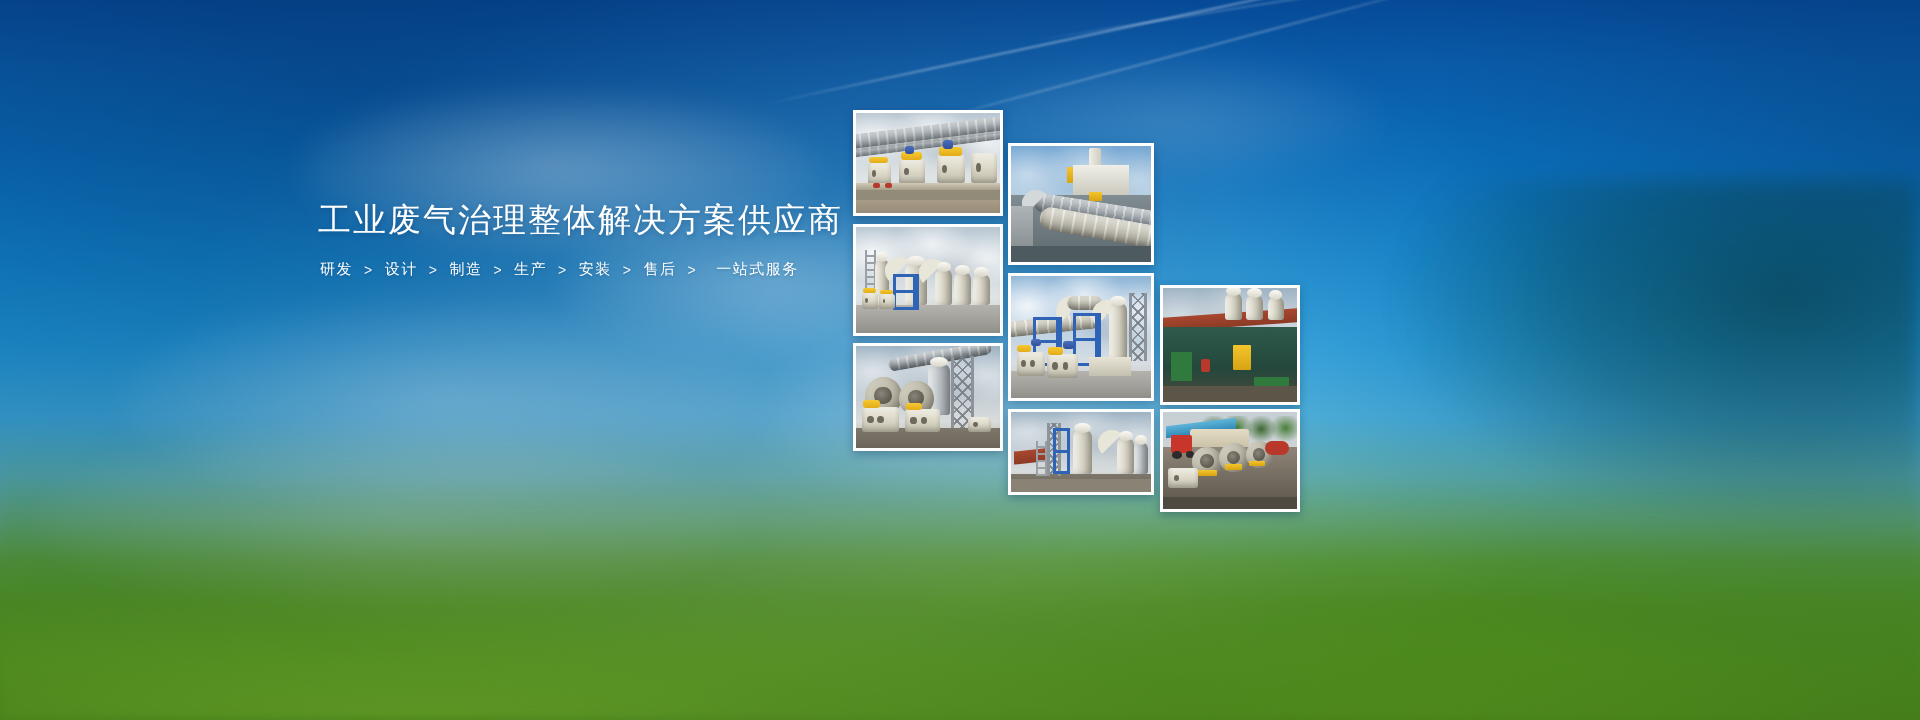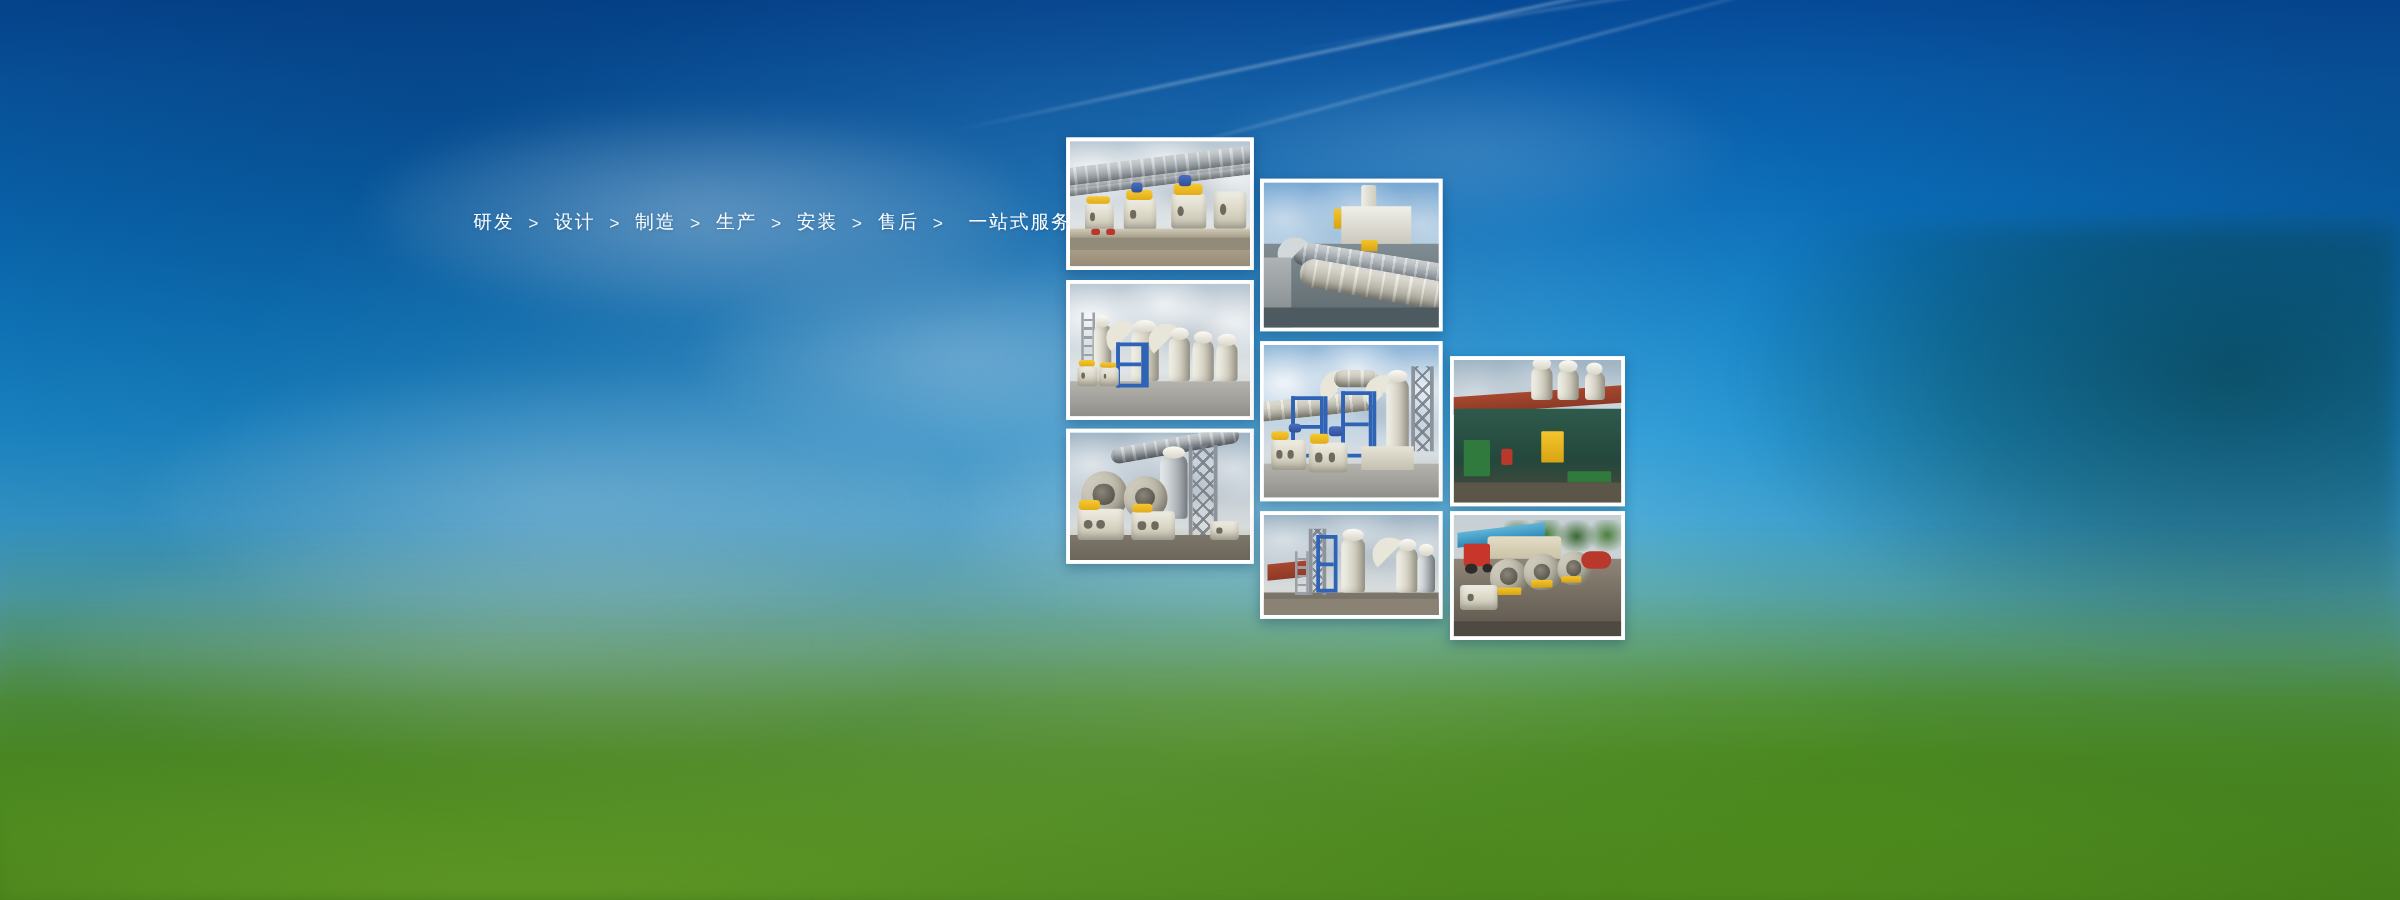--- a/index.html
+++ b/index.html
@@ -148,21 +148,20 @@
 
   .steps {
     margin-top:18px;
     display:flex;
     align-items:center;
     color:#ffffff;
     font-size:15px;
     letter-spacing:1.5px;
     text-shadow:0 1px 3px rgba(0,48,90,0.28);
     white-space:nowrap;
-    justify-content:center;
   }
   .steps .step { padding:0 2px; }
   .steps .sep {
     padding:0 9px;
     font-size:14px;
     opacity:.92;
   }
   .steps .step.last { padding-left:10px; }
 
   
@@ -356,20 +355,21 @@
   <div class="contrail t1"></div>
   <div class="contrail t2"></div>
   <div class="contrail t3"></div>
 
   <div class="bg-darkwedge"></div>
   <div class="bg-grass"></div>
 
   <div class="copy">
 
 
+    <div class="subtitle">工业废气治理整体解决方案供应商</div>
 
     <div class="steps">
       <span class="step">研发</span>
       <span class="sep">&gt;</span>
       <span class="step">设计</span>
       <span class="sep">&gt;</span>
       <span class="step">制造</span>
       <span class="sep">&gt;</span>
       <span class="step">生产</span>
       <span class="sep">&gt;</span>

